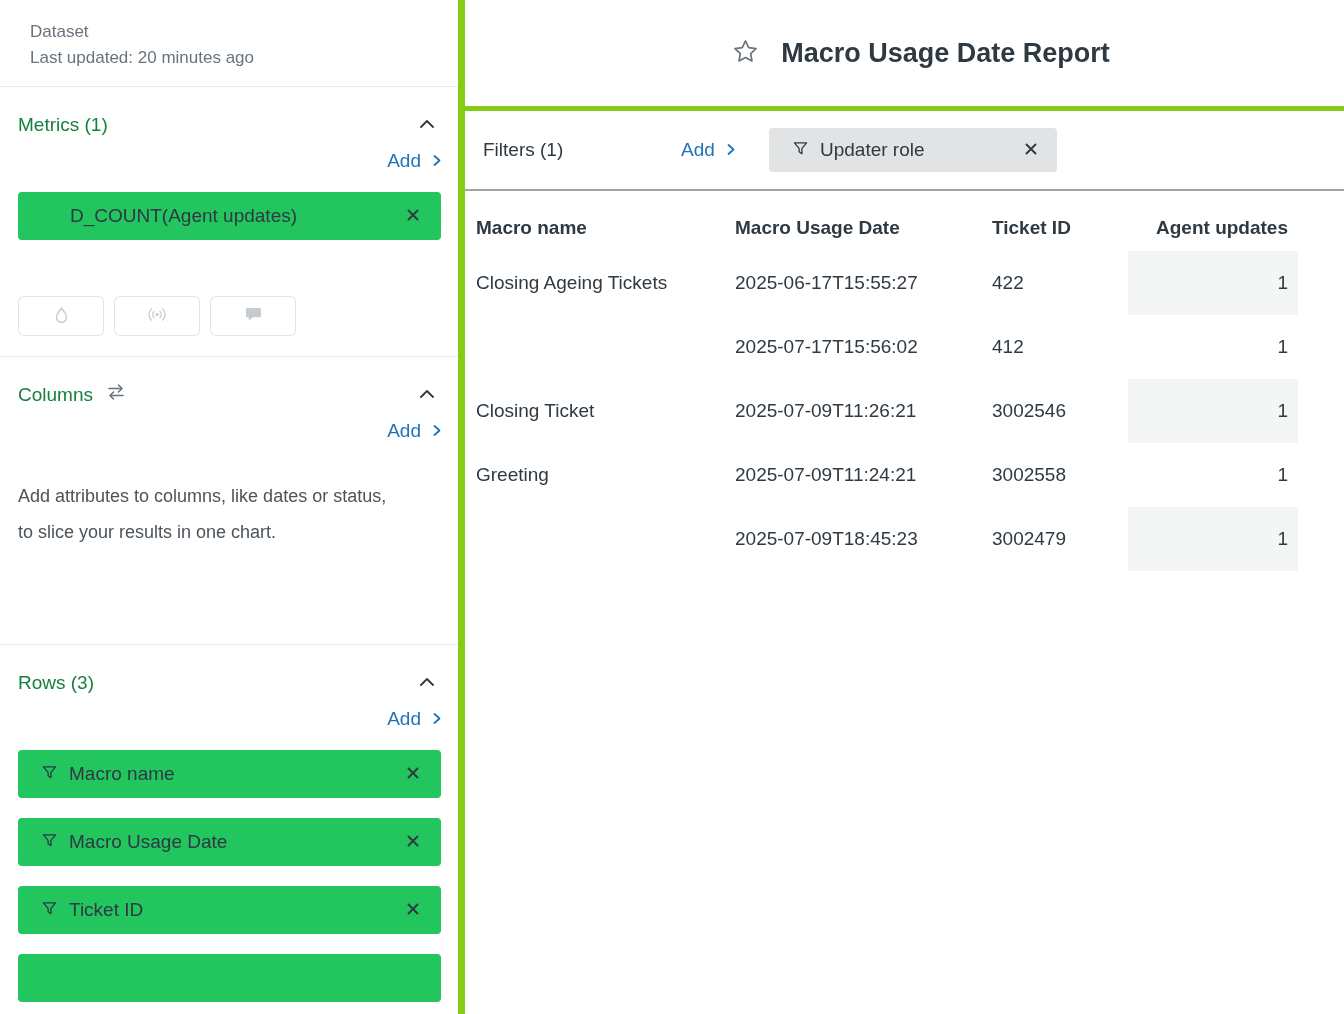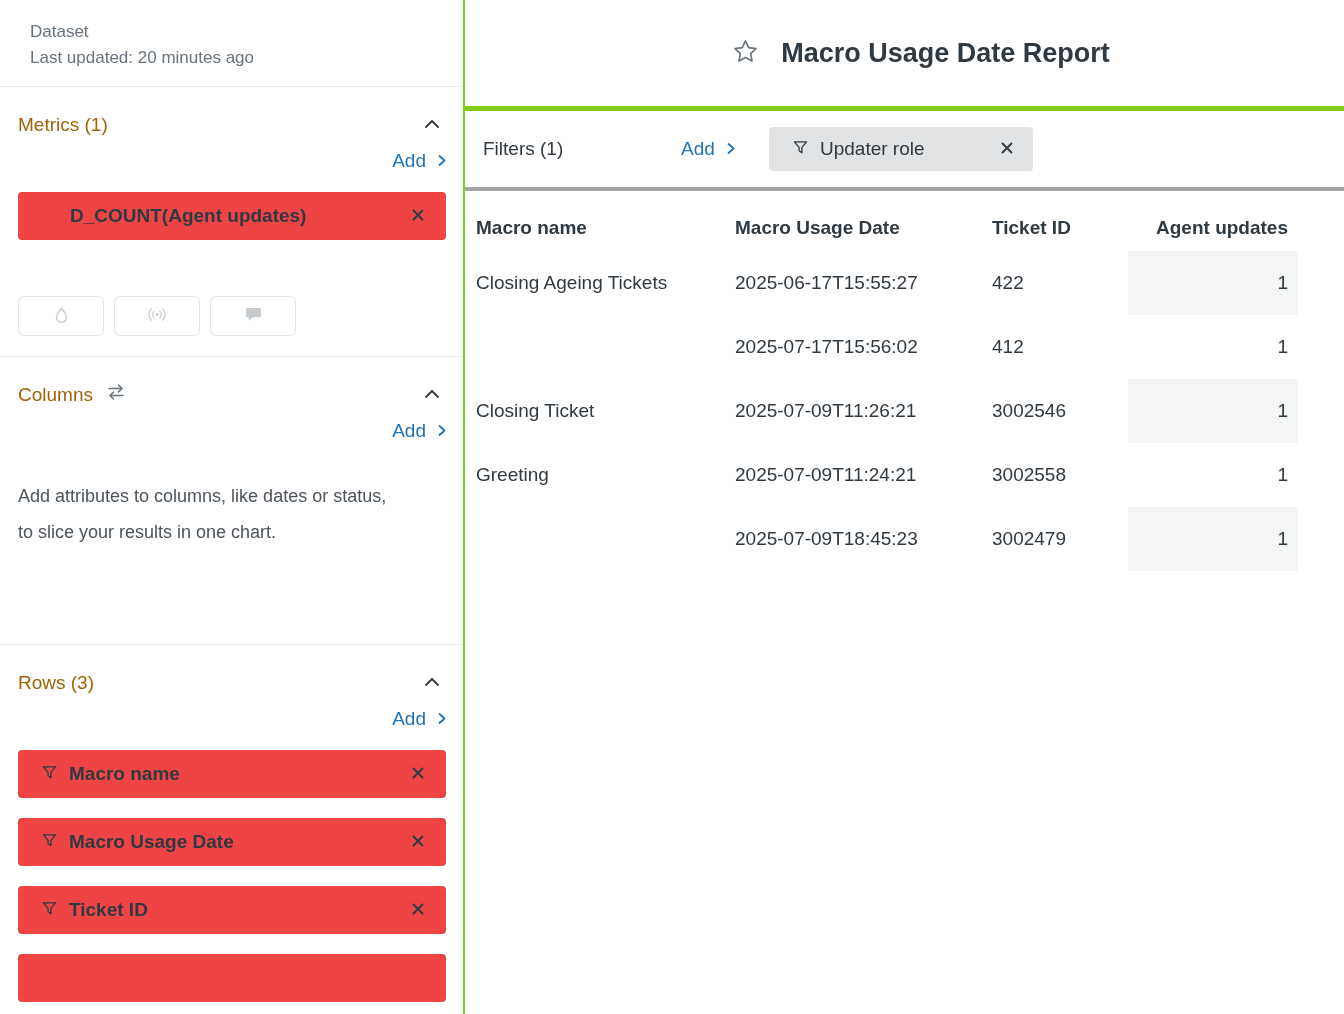--- a/index.html
+++ b/index.html
@@ -4,56 +4,56 @@
 <style>
   * { margin:0; padding:0; box-sizing:border-box; }
   html,body { width:1344px; height:1014px; }
   body {
     font-family:"Liberation Sans","DejaVu Sans",sans-serif;
     color:#2f3941; background:#ffffff; overflow:hidden;
   }
   .app { display:flex; width:1344px; height:1014px; }
 
   
-  .sidebar { width:465px; min-width:465px; border-right:2px solid #84cc16; display:flex; flex-direction:column; overflow:hidden; }
+  .sidebar { width:465px; min-width:465px; border-right:7px solid #84cc16; display:flex; flex-direction:column; overflow:hidden; }
   .section { border-bottom:1px solid #eaeaea; }
   .dataset { padding:22px 30px 18px 30px; }
   .dataset-label { font-size:17px; color:#68737d; margin-bottom:6px; }
   .dataset-name { font-size:19px; color:#2f3941; margin-bottom:6px; }
   .dataset-updated { font-size:17px; color:#68737d; }
 
   .panel { padding:26px 17px 20px 18px; }
   .panel-header { display:flex; align-items:center; justify-content:space-between; }
-  .panel-title { font-size:19px; color:#a16207; display:flex; align-items:center; gap:12px; }
+  .panel-title { font-size:19px; color:#15803d; display:flex; align-items:center; gap:12px; }
   .chev-btn { background:none; border:none; cursor:pointer; padding:4px 6px; display:flex; align-items:center; }
   .add-row { display:flex; justify-content:flex-end; margin-top:14px; }
   .add-link { color:#1f73b7; font-size:19px; background:none; border:none; cursor:pointer; display:inline-flex; align-items:center; gap:12px; font-family:inherit; }
 
-  .chip { height:48px; background:#ef4444; border-radius:4px; display:flex; align-items:center; padding:0 18px 0 24px; gap:12px; margin-top:20px;font-weight:bold; }
+  .chip { height:48px; background:#22c55e; border-radius:4px; display:flex; align-items:center; padding:0 18px 0 24px; gap:12px; margin-top:20px; }
   .chip .chip-label { flex:1; font-size:19px; color:#2f3941; white-space:nowrap; overflow:hidden; }
   .chip.no-icon { padding-left:52px; }
   .chip .close-btn, .fchip .close-btn { background:none; border:none; cursor:pointer; display:flex; align-items:center; padding:4px; }
 
   .icon-row { display:flex; gap:10px; margin-top:56px; }
   .icon-btn { width:86px; height:40px; border:1px solid #e4e4e4; border-radius:6px; background:#fff; display:flex; align-items:center; justify-content:center; cursor:pointer; }
 
   .helper { font-size:18px; color:#4c545c; line-height:36px; margin-top:36px; max-width:372px; }
   .columns-panel { padding-bottom:94px; }
   .rows-panel { border-bottom:none; }
 
   
   .main { flex:1; display:flex; flex-direction:column; overflow:hidden; }
   .main-header { height:111px; min-height:111px; border-bottom:5px solid #84cc16; display:flex; align-items:center; padding-left:31px; gap:20px;justify-content:center; }
   .report-title { font-size:27px; font-weight:600; color:#2f3941; }
   .star-btn { background:none; border:none; cursor:pointer; display:flex; align-items:center; padding:2px; }
 
-  .filters-bar { height:80px; min-height:80px; border-bottom:4px solid #a3a3a3; display:flex; align-items:center; padding-left:18px; }
+  .filters-bar { height:80px; min-height:80px; border-bottom:2px solid #a3a3a3; display:flex; align-items:center; padding-left:18px; }
   .filters-label { font-size:19px; width:198px; }
   .filters-bar .add-link { width:60px; }
-  .fchip { width:264px; height:44px; margin-left:28px; background:#e2e3e5; border-radius:4px; display:flex; align-items:center; padding:0 16px 0 24px; gap:12px; }
+  .fchip { width:288px; height:44px; margin-left:28px; background:#e2e3e5; border-radius:4px; display:flex; align-items:center; padding:0 16px 0 24px; gap:12px; }
   .fchip .chip-label { flex:1; font-size:19px; }
 
   
   .table { padding:14px 0 0 11px; }
   .grid { display:grid; grid-template-columns:259px 257px 136px 170px; align-items:center; }
   .grid-header { height:46px; font-weight:700; font-size:19px; }
   .grid-row { height:64px; font-size:19px; }
   .col4 { text-align:right; padding-right:10px; height:100%; display:flex; align-items:center; justify-content:flex-end; }
   .grid-header .col4 { font-weight:700; }
   .shaded { background:#f4f5f5; }

